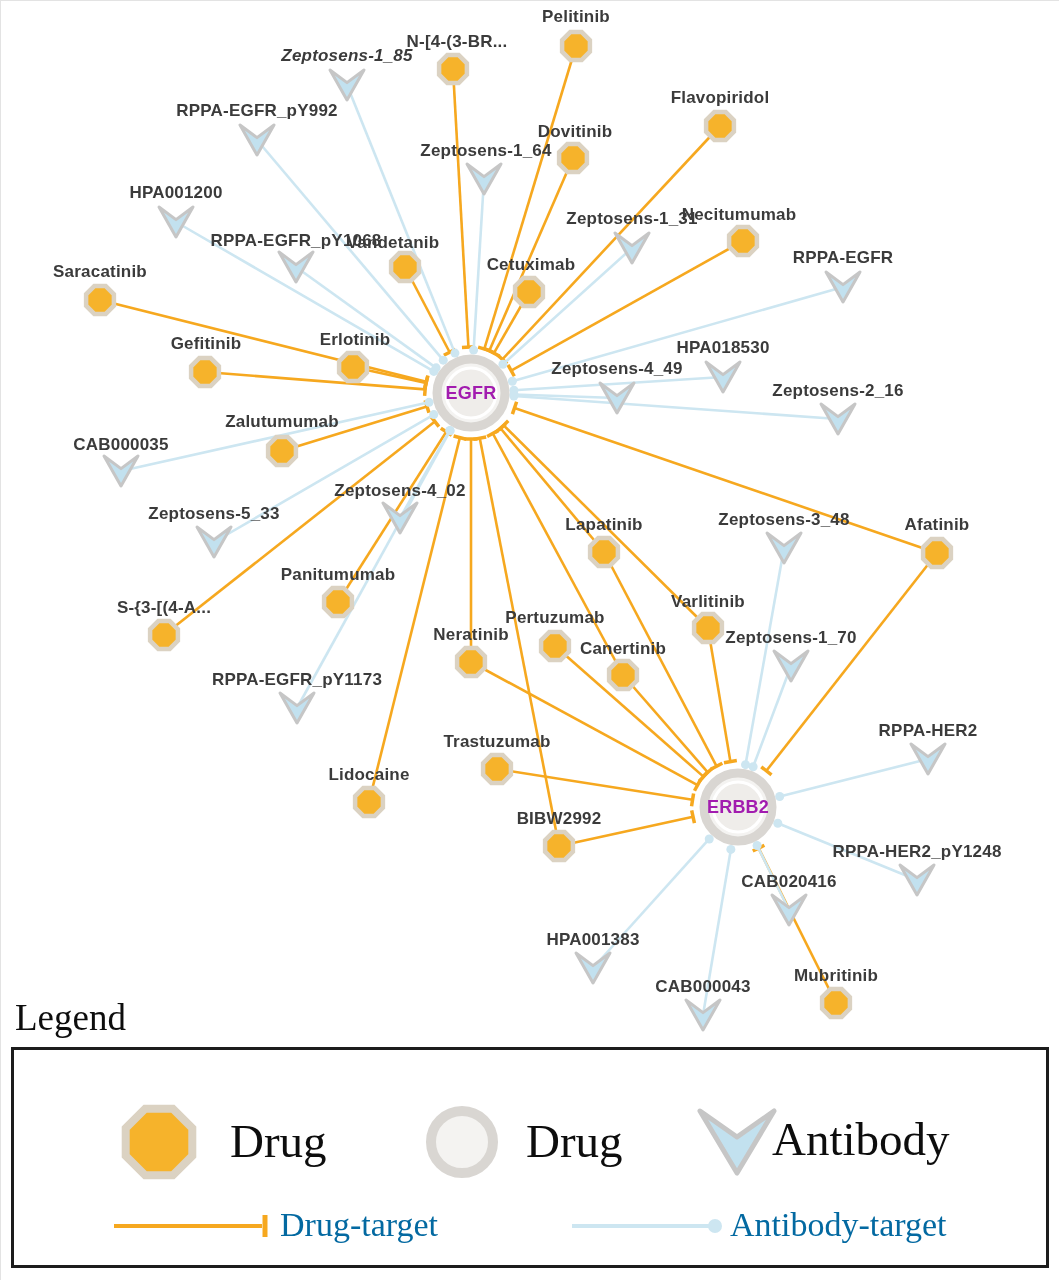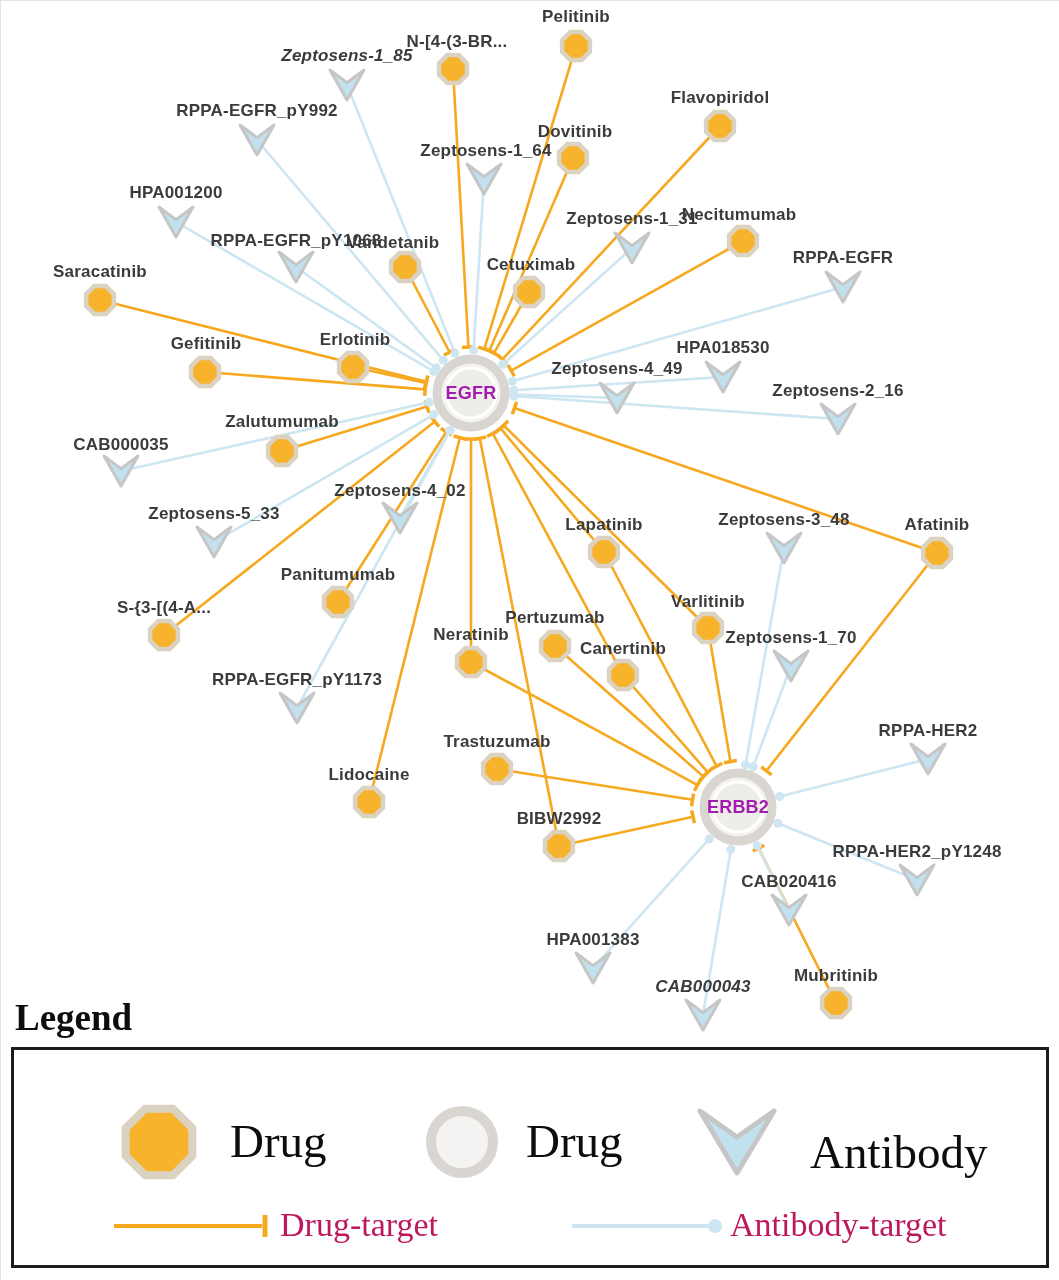--- a/index.html
+++ b/index.html
@@ -12,36 +12,36 @@
   #graph-svg { position:absolute; left:0; top:0; }
   #labels { position:absolute; left:0; top:0; width:1059px; height:1030px; pointer-events:none; }
   .node-label {
     position:absolute; transform:translate(-50%,-50%);
     font-weight:bold; font-size:17px; color:#3b3b3b; white-space:nowrap;
     letter-spacing:0.2px;
   }
   .gene-label { font-size:18px; color:#a21caf; }
   #legend-title {
     position:absolute; left:14px; top:995px;
-    font-family:"Liberation Serif", serif; font-weight:bold;
+    font-family:"Liberation Serif", serif; font-weight:normal;
     font-size:37px; color:#0d0d0d;
   }
   #legend-box {
     position:absolute; left:10px; top:1046px; width:1038px; height:221px;
     border:3px solid #1c1c1c; background:#ffffff;
   }
   #legend-svg { position:absolute; left:0; top:0; }
   .legend-item-label {
     position:absolute; transform:translateY(-52%);
     font-family:"Liberation Serif", serif; font-size:47px; color:#0d0d0d;
     white-space:nowrap;
   }
   .legend-edge-label {
     position:absolute; transform:translateY(-52%);
-    font-family:"Liberation Serif", serif; font-size:34px; color:#be185d;
+    font-family:"Liberation Serif", serif; font-size:34px; color:#0369a1;
     white-space:nowrap;
   }
 </style>
 </head>
 <body>
 
 <div id="graph">
   <svg id="graph-svg" width="1059" height="1040">
       <g>
         <line x1="575" y1="45" x2="483.32273127694975" y2="347.9715452085565" stroke="#F6A81F" stroke-width="2.6"></line>
@@ -235,21 +235,21 @@
       <div class="node-label" style="left: 120px; top: 444px;">CAB000035</div>
       <div class="node-label" style="left: 399px; top: 490px;">Zeptosens-4_02</div>
       <div class="node-label" style="left: 213px; top: 513px;">Zeptosens-5_33</div>
       <div class="node-label" style="left: 783px; top: 519px;">Zeptosens-3_48</div>
       <div class="node-label" style="left: 790px; top: 637px;">Zeptosens-1_70</div>
       <div class="node-label" style="left: 296px; top: 679px;">RPPA-EGFR_pY1173</div>
       <div class="node-label" style="left: 927px; top: 730px;">RPPA-HER2</div>
       <div class="node-label" style="left: 916px; top: 851px;">RPPA-HER2_pY1248</div>
       <div class="node-label" style="left: 788px; top: 881px;">CAB020416</div>
       <div class="node-label" style="left: 592px; top: 939px;">HPA001383</div>
-      <div class="node-label" style="left: 702px; top: 986px; font-style: italic;">CAB000043</div>
+      <div class="node-label" style="left: 702px; top: 986px;">CAB000043</div>
     </div>
 </div>
 
 <div id="legend-title">Legend</div>
 
 <div id="legend-box">
   <svg id="legend-svg" width="1032" height="215">
 
     <polygon points="178.3,105.8 158.8,125.3 131.2,125.3 111.7,105.8 111.7,78.2 131.2,58.7 158.8,58.7 178.3,78.2" fill="#F6B32B" stroke="#DBD2C2" stroke-width="8"></polygon>
 
@@ -258,16 +258,16 @@
     <polygon points="686,61 723,87 760,61 723,123" fill="#C2E1EF" stroke="#C6C6C6" stroke-width="5" stroke-linejoin="round"></polygon>
 
     <line x1="100" y1="176" x2="248" y2="176" stroke="#F6A81F" stroke-width="4"></line>
     <line x1="251" y1="165" x2="251" y2="187" stroke="#F6A81F" stroke-width="5"></line>
 
     <line x1="558" y1="176" x2="696" y2="176" stroke="#CDE6F1" stroke-width="4"></line>
     <circle cx="701" cy="176" r="7" fill="#CDE6F1"></circle>
   </svg>
   <span class="legend-item-label" style="left:216px; top:92px;">Drug</span>
   <span class="legend-item-label" style="left:512px; top:92px;">Drug</span>
-  <span class="legend-item-label" style="left:796px; top:90px;margin-top:13px;">Antibody</span>
+  <span class="legend-item-label" style="left:758px; top:90px;">Antibody</span>
   <span class="legend-edge-label" style="left:266px; top:176px;">Drug-target</span>
   <span class="legend-edge-label" style="left:716px; top:176px;">Antibody-target</span>
 </div>
 
 </body></html>

